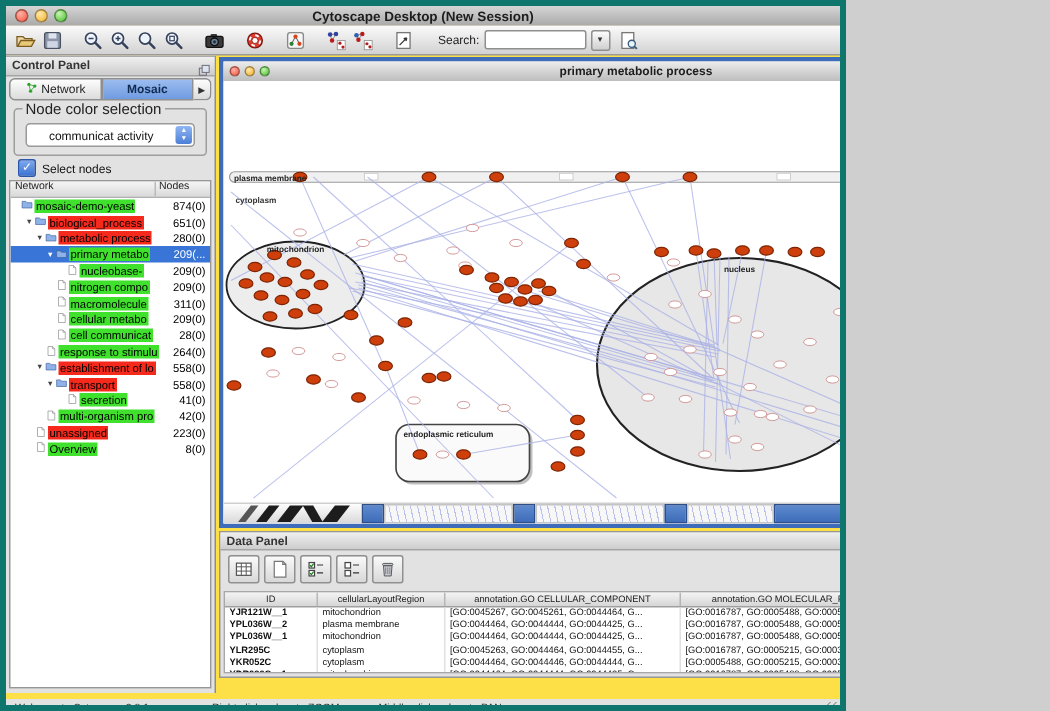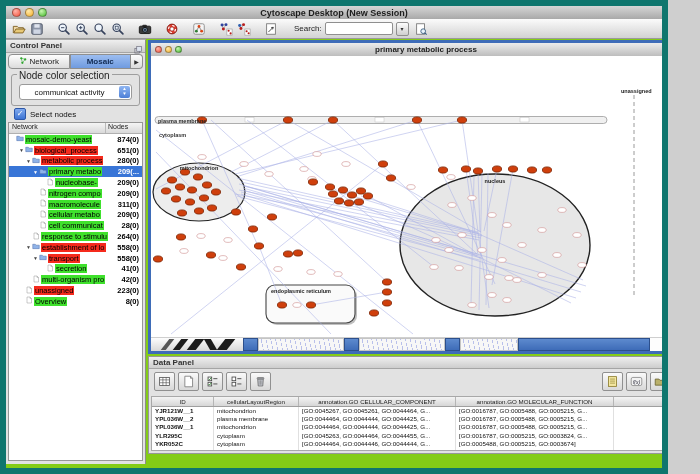--- a/index.html
+++ b/index.html
@@ -1,16 +1,16 @@
 <!DOCTYPE html>
 <html><head>
 <meta charset="utf-8">
 <style>
   html,body{margin:0;padding:0;background:#cfcfcf;font-family:"Liberation Sans",sans-serif;}
-  .win{position:relative;width:668px;height:474px;background:#84cc16;overflow:hidden;border:6px solid #0f766e;box-sizing:border-box;}
+  .win{position:relative;width:564px;height:474px;background:#fde047;overflow:hidden;border:4px solid #0f766e;box-sizing:border-box;}
   
   .titlebar{position:absolute;left:0;top:0;right:0;height:13px;background:linear-gradient(#d6d6d6,#a9a9a9);border-bottom:1px solid #6e6e6e;display:flex;align-items:center;}
   .lights{display:flex;gap:4px;margin-left:6px;}
   .light{width:7px;height:7px;border-radius:50%;border:0.5px solid rgba(0,0,0,.35);}
   .l-red{background:radial-gradient(circle at 35% 30%,#ffb3a8,#f4543d);}
   .l-yel{background:radial-gradient(circle at 35% 30%,#ffe9a8,#f5b02e);}
   .l-grn{background:radial-gradient(circle at 35% 30%,#c8f7b0,#48ba2f);}
   .title{position:absolute;left:0;right:0;text-align:center;font-size:9px;font-weight:bold;color:#1d1d1d;}
   
   .toolbar{position:absolute;left:0;top:13px;right:0;height:20px;background:linear-gradient(#fbfbfb,#d2d2d2);border-bottom:1px solid #9a9a9a;display:flex;align-items:center;padding:0 4px;box-sizing:border-box;}
@@ -45,21 +45,21 @@
   .cp-list-header .c1{flex:1;padding-left:3px;border-right:1px solid #b9b9b9;}
   .cp-list-header .c2{width:34px;padding-left:2px;}
   .trow{height:10.8px;display:flex;align-items:center;font-size:7.5px;white-space:nowrap;overflow:hidden;}
   .trow.sel{background:#3875d7;}
   .trow .arrow{width:7px;font-size:5px;color:#444;text-align:center;flex:none;}
   .trow.sel .arrow{color:#fff;}
   .trow svg{width:8px;height:8px;flex:none;margin-right:1px;}
   .tlabel{padding:0 1px;color:#000;flex:none;max-width:78px;overflow:hidden;}
   .tlabel.green{background:#3fe12c;}
   .tlabel.red{background:#f52a1c;}
-  .tcount{margin-left:auto;padding-right:3px;color:#000;flex:none;font-weight:bold;}
+  .tcount{margin-left:auto;padding-right:3px;color:#000;flex:none;}
   .trow.sel .tcount{color:#fff;}
   
   .netframe{position:absolute;left:142px;top:34px;width:556px;height:314px;border:3px solid #3e6cb8;background:#fff;box-sizing:border-box;}
   .nf-title{position:relative;height:13px;background:linear-gradient(#ececec,#bdbdbd);border-bottom:1px solid #8d8d8d;display:flex;align-items:center;}
   .nf-title .lights{margin-left:4px;gap:3px;}
   .nf-title .light{width:5px;height:5px;}
   .nf-title .title{font-size:8px;}
   .nf-canvas{position:absolute;left:0;right:0;top:13px;bottom:13px;background:#fff;overflow:hidden;}
   .nf-grip{position:absolute;right:1px;bottom:1px;width:8px;height:8px;background:repeating-linear-gradient(135deg,transparent 0 2px,#b5b5b5 2px 3px);}
   .nf-strip{position:absolute;left:0;right:0;bottom:0;height:13px;background:#fff;border-top:1px solid #cfcfcf;display:flex;align-items:stretch;overflow:hidden;}

